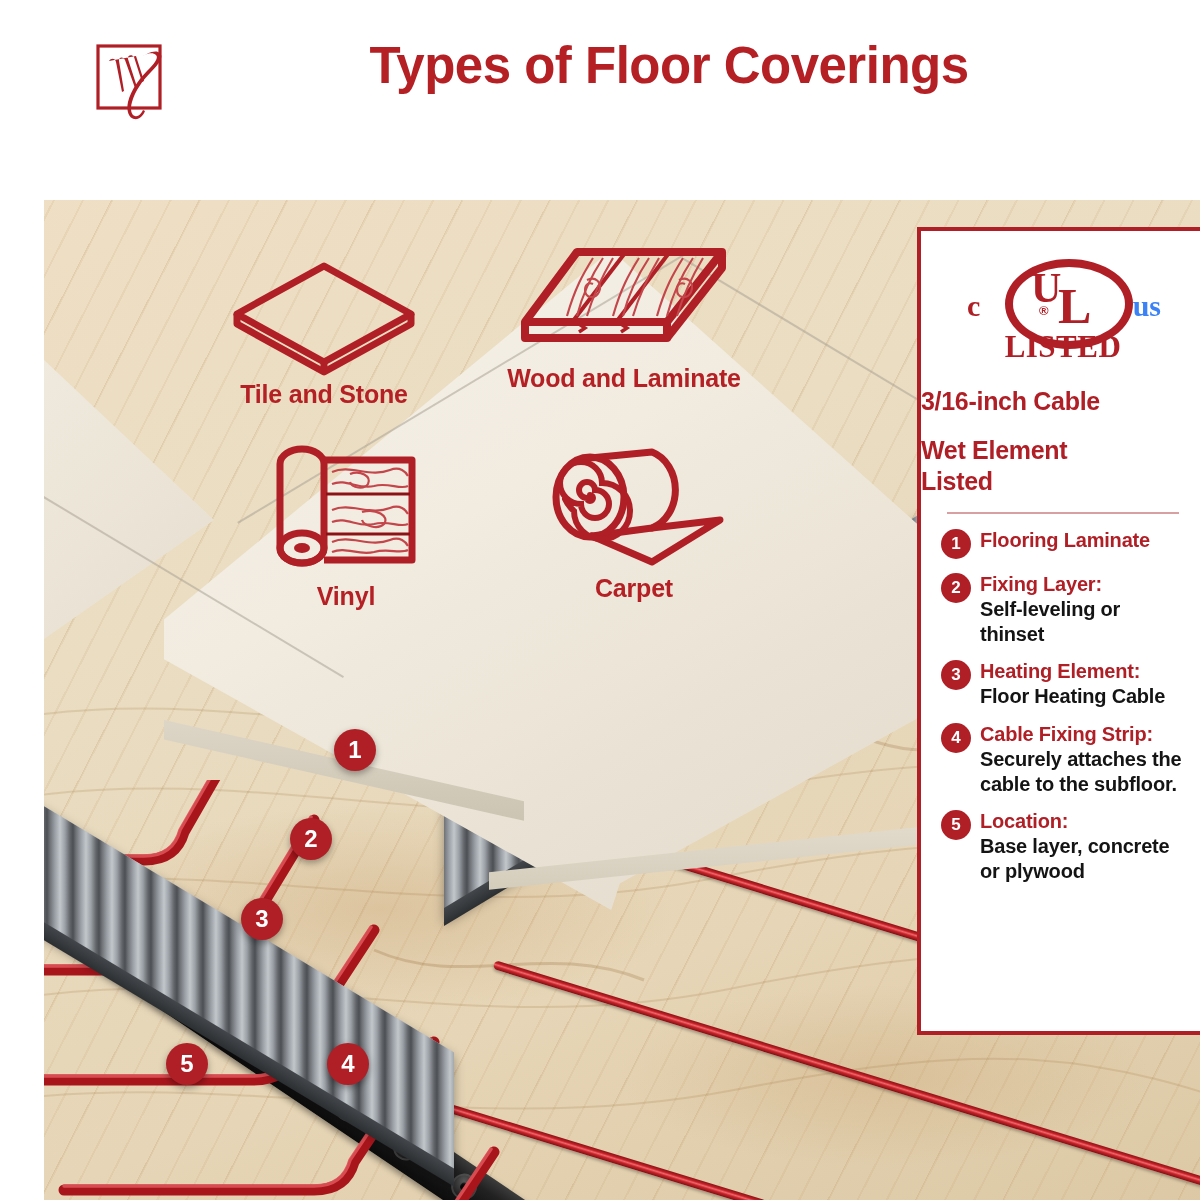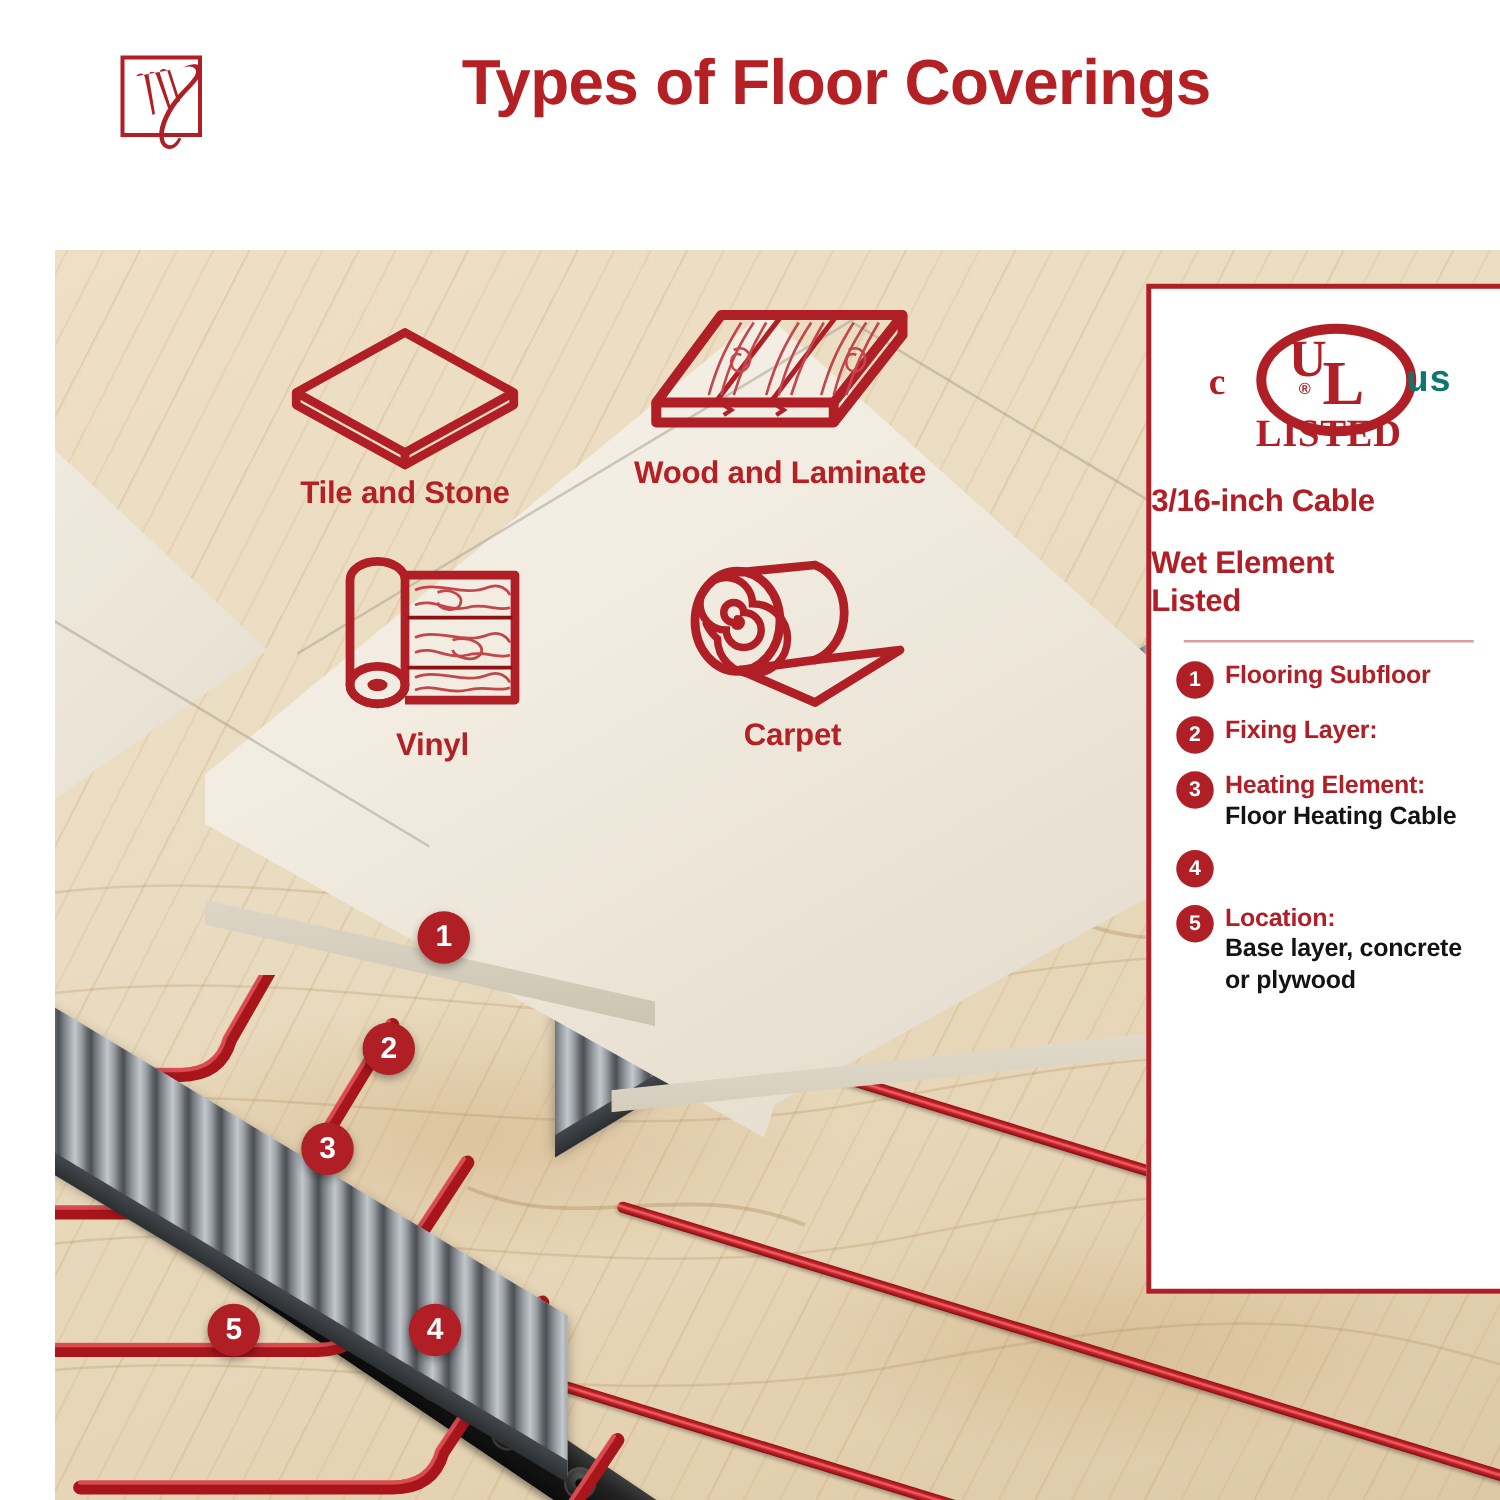--- a/index.html
+++ b/index.html
@@ -82,21 +82,21 @@
     background:#b01f26;color:#fff;font-size:24px;font-weight:bold;
     display:flex;align-items:center;justify-content:center;z-index:30;
     box-shadow:0 3px 7px rgba(0,0,0,.35);}
 
   
   #panel{position:absolute;left:873px;top:227px;width:292px;height:808px;
     background:#fff;border:4px solid #b01f26;z-index:35;box-sizing:border-box;}
   #ul-mark{position:relative;height:118px;margin-top:26px;}
   #ul-inner{position:absolute;left:50%;top:0;transform:translateX(-50%);width:216px;height:112px;}
   .ul-c{position:absolute;left:12px;top:32px;color:#b01f26;font-size:30px;font-weight:bold;font-family:"Liberation Serif",serif;}
-  .ul-us{position:absolute;right:10px;top:32px;color:#0f766e;font-size:30px;font-weight:bold;font-family:Liberation Mono, monospace;}
+  .ul-us{position:absolute;right:10px;top:32px;color:#3b82f6;font-size:30px;font-weight:bold;font-family:Liberation Serif, serif;}
   .ul-circle{position:absolute;left:50px;top:2px;width:112px;height:74px;border:8px solid #b01f26;border-radius:50%;}
   .ul-U{position:absolute;left:76px;top:10px;color:#b01f26;font-size:42px;font-weight:bold;font-family:"Liberation Serif",serif;line-height:1;}
   .ul-L{position:absolute;left:103px;top:24px;color:#b01f26;font-size:50px;font-weight:bold;font-family:"Liberation Serif",serif;line-height:1;}
   .ul-reg{position:absolute;left:84px;top:46px;color:#b01f26;font-size:13px;font-weight:bold;}
   .ul-listed{position:absolute;left:50%;top:72px;transform:translateX(-50%);color:#b01f26;
     font-size:31px;font-weight:bold;letter-spacing:0.5px;font-family:"Liberation Serif",serif;}
 
   .panel-head{color:#b01f26;font-size:25px;font-weight:bold;text-align:left;letter-spacing:-0.3px;}
   #panel-rule{height:2px;background:#d8a0a3;margin:16px 26px 14px 26px;}
 
@@ -314,41 +314,46 @@
     <div class="panel-head" style="margin-top:20px;">Wet Element</div>
     <div class="panel-head" style="margin-top:2px;">Listed</div>
 
     <div id="panel-rule"></div>
 
     <div class="legend">
 
       <div class="legend-item">
         <div class="lnum">1</div>
         <div class="ltext">
-          <span class="lhead">Flooring Subfloor</span>
+          <span class="lhead">Flooring Laminate</span>
         </div>
       </div>
 
       <div class="legend-item">
         <div class="lnum">2</div>
         <div class="ltext">
           <span class="lhead">Fixing Layer:</span>
+          <span class="lbody">Self-leveling or thinset</span>
         </div>
       </div>
 
       <div class="legend-item">
         <div class="lnum">3</div>
         <div class="ltext">
           <span class="lhead">Heating Element:</span>
           <span class="lbody">Floor Heating Cable</span>
         </div>
       </div>
 
       <div class="legend-item">
         <div class="lnum">4</div>
+        <div class="ltext">
+          <span class="lhead">Cable Fixing Strip:</span>
+          <span class="lbody">Securely attaches the cable to the subfloor.</span>
+        </div>
       </div>
 
       <div class="legend-item">
         <div class="lnum">5</div>
         <div class="ltext">
           <span class="lhead">Location:</span>
           <span class="lbody">Base layer, concrete or plywood</span>
         </div>
       </div>
 

